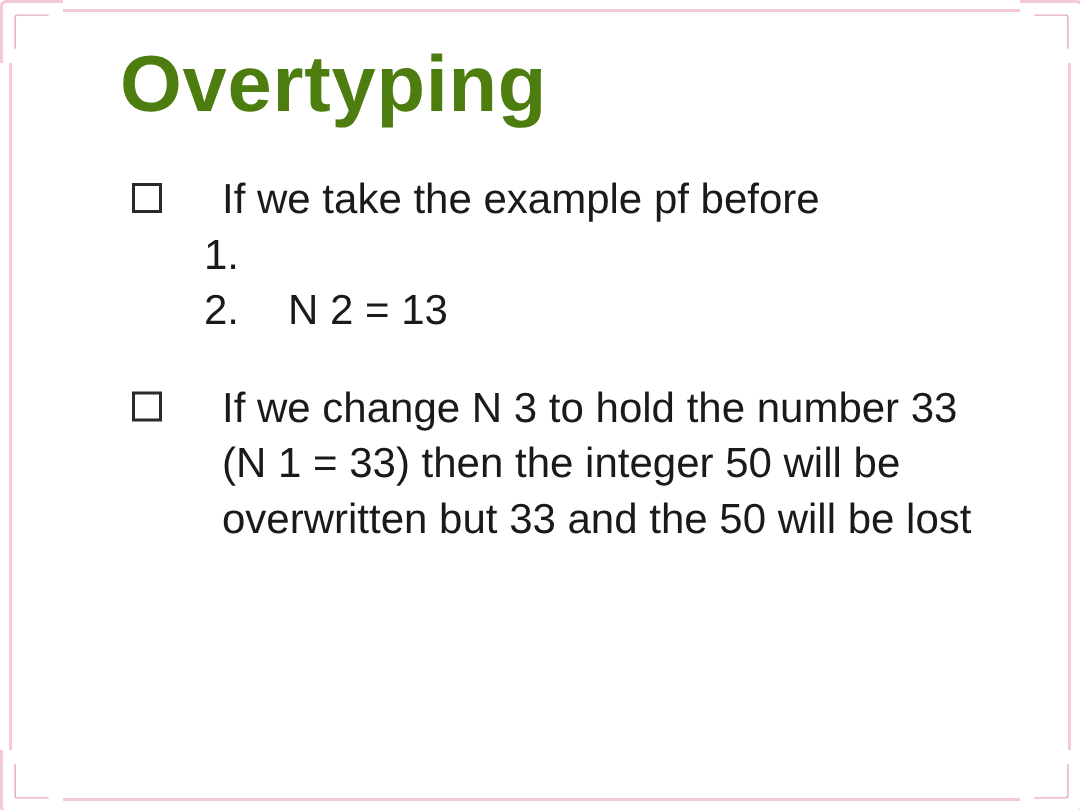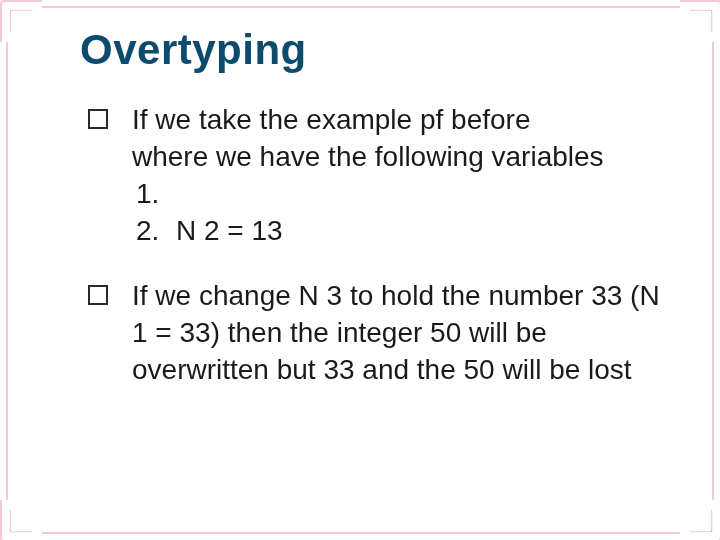--- a/index.html
+++ b/index.html
@@ -39,34 +39,34 @@
   .corner-tl::before, .corner-tl::after { border-right: none; border-bottom: none; border-radius: 4px 0 0 0; }
   .corner-tr::before, .corner-tr::after { border-left: none; border-bottom: none; border-radius: 0 4px 0 0; }
   .corner-bl::before, .corner-bl::after { border-right: none; border-top: none; border-radius: 0 0 0 4px; }
   .corner-br::before, .corner-br::after { border-left: none; border-top: none; border-radius: 0 0 4px 0; }
   .slide {
     position: absolute;
     top: 0; left: 0; right: 0; bottom: 0;
     padding: 26px 48px 30px 60px;
   }
   .title {
-    font-size: 42px;
-    color: #0c4a6e;
+    font-size: 53px;
+    color: #4d7c0f;
     margin-left: 20px;
     margin-bottom: 28px;
     letter-spacing: 0.5px;
   }
   .body {
     font-size: 28px;
     color: #1a1a1a;
     line-height: 1.32;
     padding-left: 28px;
   }
   .blk { margin-bottom: 28px; }
-  .row { display: flex; align-items: flex-start; }
+  .row { display: flex; align-items: flex-start; gap: 16px; }
   .marker {
     flex: 0 0 44px;
     font-size: 28px;
     line-height: 1.32;
   }
   .sq {
     display: inline-block;
     width: 20px; height: 20px;
     border: 2px solid #2a2a2a;
     margin-top: 7px;
@@ -88,21 +88,20 @@
 <div class="slide">
   <h1 class="title">Overtyping</h1>
 
   <div class="body">
 
     <div class="blk">
       <div class="row">
         <span class="marker"><span class="sq"></span></span>
         <span class="txt">If we take the example pf before</span>
       </div>
-      <div class="indent">where we have the following variables</div>
       <div class="row indent">
         <span class="marker num">1.</span>
       </div>
       <div class="row indent">
         <span class="marker num">2.</span>
         <span class="txt">N 2 = 13</span>
       </div>
     </div>
 
     <div class="blk">

